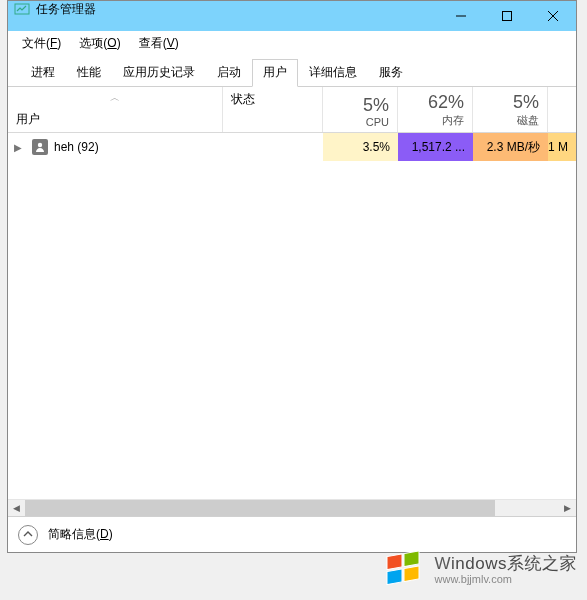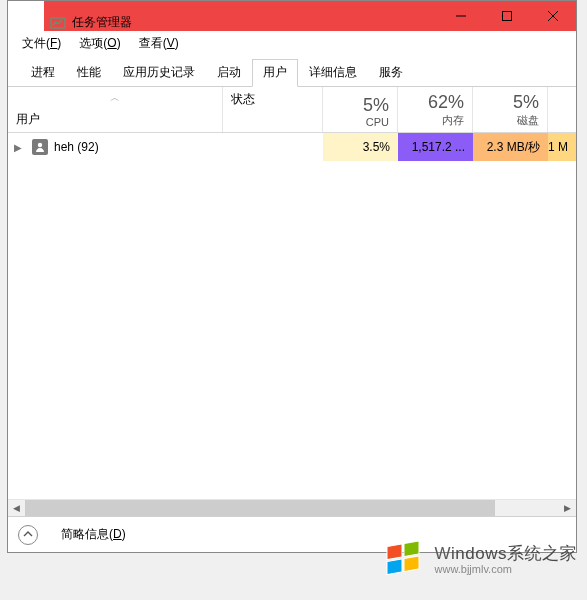--- a/index.html
+++ b/index.html
@@ -1,21 +1,21 @@
 <!DOCTYPE html>
 <html><head>
 <meta charset="utf-8">
 <style>
 * { margin: 0; padding: 0; box-sizing: border-box; }
 body { font-family: "Microsoft YaHei", "Segoe UI", sans-serif; font-size: 12px; background: #f0f0f0; width: 587px; height: 600px; overflow: hidden; position: relative; }
 
 .window { position: absolute; left: 7px; top: 0; width: 570px; height: 553px; background: #fff; border: 1px solid #888; display: flex; flex-direction: column; }
 
 
-.titlebar { height: 30px; display: flex; align-items: flex-end; padding-left: 6px; background: #ef4444; margin-left: 36px; }
+.titlebar { height: 30px; display: flex; align-items: flex-start; padding-left: 6px; background: #7dd3fc; }
 .titlebar .app-icon { width: 16px; height: 16px; margin-right: 6px; }
 .titlebar .title { flex: 1; font-size: 12px; }
 .win-controls { display: flex; }
 .win-btn { width: 46px; height: 30px; display: flex; align-items: center; justify-content: center; cursor: pointer; }
 
 
 .menubar { height: 24px; display: flex; align-items: flex-end; padding-left: 6px; gap: 2px; background: #fff; }
 .menu-item { padding: 3px 8px; cursor: pointer; }
 .mnemonic { text-decoration: underline; }
 
@@ -54,26 +54,26 @@
 
 .rows-filler { flex: 1; background: #fff; }
 
 
 .hscroll { height: 17px; background: #f0f0f0; display: flex; align-items: center; border-top: 1px solid #e5e5e5; }
 .hscroll .arrow { width: 17px; height: 17px; display: flex; align-items: center; justify-content: center; color: #666; font-size: 9px; cursor: pointer; background: #f0f0f0; }
 .hscroll .track { flex: 1; height: 17px; position: relative; }
 .hscroll .thumb { position: absolute; left: 0; width: 88%; height: 100%; background: #cdcdcd; }
 
 
-.footer { height: 36px; border-top: 1px solid #d0d0d0; display: flex; align-items: center; padding: 0 10px; gap: 23px; background: #fff; }
+.footer { height: 36px; border-top: 1px solid #d0d0d0; display: flex; align-items: center; padding: 0 10px; gap: 10px; background: #fff; }
 .circle-btn { width: 20px; height: 20px; border: 1px solid #888; border-radius: 50%; display: flex; align-items: center; justify-content: center; cursor: pointer; font-size: 10px; color: #555; }
 .footer-link { cursor: pointer; }
 
 
-.watermark { position: absolute; right: 10px; bottom: 16px; display: flex; align-items: center; gap: 8px; font-family: "Segoe UI", sans-serif; }
+.watermark { position: absolute; right: 10px; bottom: 6px; display: flex; align-items: center; gap: 8px; font-family: "Segoe UI", sans-serif; }
 .wm-logo { width: 48px; height: 48px; position: relative; }
 .wm-text { display: flex; flex-direction: column; line-height: 1.1; }
 .wm-primary { font-size: 17px; color: #4a4a4a; letter-spacing: 0.5px; }
 .wm-primary .w { color: #5a5a5a; font-weight: 400; }
 .wm-sub { font-size: 11px; color: #888; }
 
 
 .bg-hints { position: absolute; left: 0; top: 0; width: 587px; height: 600px; }
 </style>
 </head>

